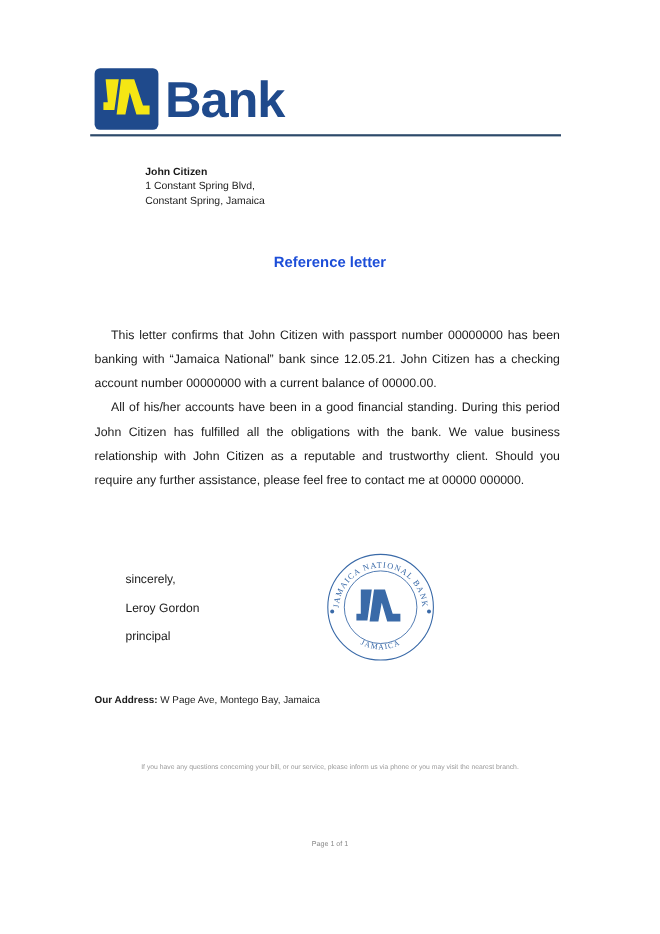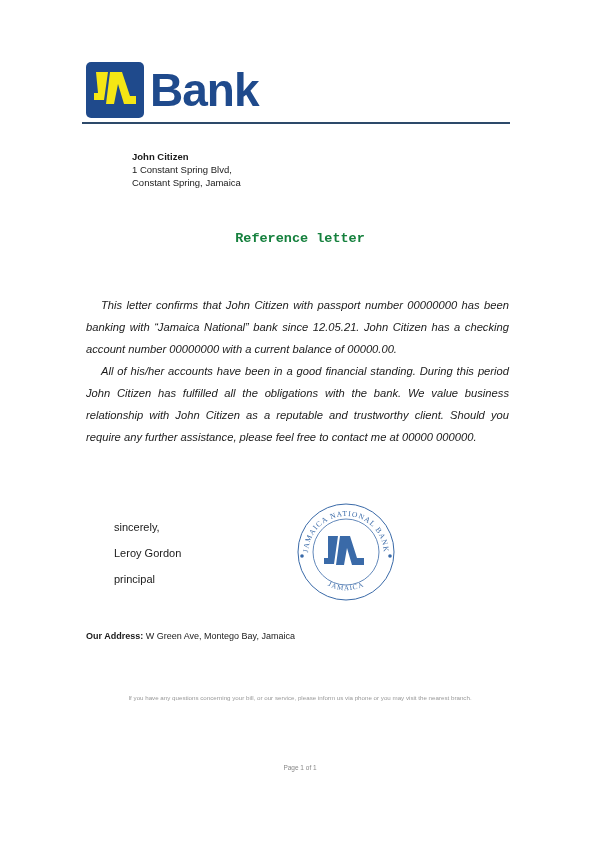--- a/index.html
+++ b/index.html
@@ -7,23 +7,23 @@
            font-family: "Liberation Sans", "DejaVu Sans", sans-serif; color: #1a1a1a; }
     .logo { position: absolute; left: 86px; top: 62px; height: 56px; display: flex; align-items: center; }
     .logo-box { width: 58px; height: 56px; background: #1f4a8c; border-radius: 5px; position: relative; }
     .logo-box svg { position: absolute; left: 0; top: 0; }
     .logo-text { font-family: "Liberation Sans", sans-serif; font-weight: bold; font-size: 46px; color: #1f4a8c;
                  margin-left: 6px; letter-spacing: -1px; line-height: 56px; }
     .rule { position: absolute; left: 82px; top: 122px; width: 428px; height: 2px; background: #2d4a6a; }
     .addr { position: absolute; left: 84px; top: 150px; font-size: 9.5px; line-height: 13px; margin-left: 48px; }
     .addr .name { font-weight: bold; }
     .title { position: absolute; left: 0; width: 600px; top: 231px; text-align: center; font-weight: bold;
-             font-size: 13.5px; color: #15803d; font-family: Liberation Mono, monospace; }
+             font-size: 13.5px; color: #1d4ed8; font-family: Liberation Sans, sans-serif; }
     .body { position: absolute; left: 86px; top: 294px; width: 423px; font-size: 11.2px; line-height: 22px;
-            text-align: justify; color: #1a1a1a; font-style: italic; }
+            text-align: justify; color: #1a1a1a; }
     .sig { position: absolute; left: 86px; top: 514px; font-size: 11px; line-height: 26px; margin-left: 28px; }
     .seal { position: absolute; left: 290px; top: 502px; }
     .contact { position: absolute; left: 86px; top: 630px; font-size: 9px; line-height: 12px; }
     .contact b { font-weight: bold; }
     .notice { position: absolute; left: 0; width: 600px; top: 694px; text-align: center; font-size: 6.2px; color: #999; }
     .pageno { position: absolute; left: 0; width: 600px; top: 764px; text-align: center; font-size: 6.5px; color: #888; }
   </style>
 </head>
 <body>
 
@@ -72,17 +72,17 @@
       <textPath href="#arcBot" startOffset="50%" text-anchor="middle">JAMAICA</textPath>
     </text>
     <circle cx="12" cy="54" r="1.8" fill="#3a6aa8"></circle>
     <circle cx="100" cy="54" r="1.8" fill="#3a6aa8"></circle>
     <path d="M38 34 L48 34 L44 62 L34 62 L34 56 L38 56 Z" fill="#3a6aa8"></path>
     <path d="M50 34 L60 34 L67 56 L74 56 L74 63 L62 63 L57 46 L54 63 L46 63 Z" fill="#3a6aa8"></path>
   </svg>
 </div>
 
 <div class="contact">
-  <div><b>Our Address:</b><span> W Green Ave, Montego Bay, Jamaica</span></div>
+  <div><b>Our Address:</b><span> W Page Ave, Montego Bay, Jamaica</span></div>
 </div>
 
 <div class="notice">If you have any questions concerning your bill, or our service, please inform us via phone or you may visit the nearest branch.</div>
 <div class="pageno">Page 1 of 1</div>
 
 </body></html>

